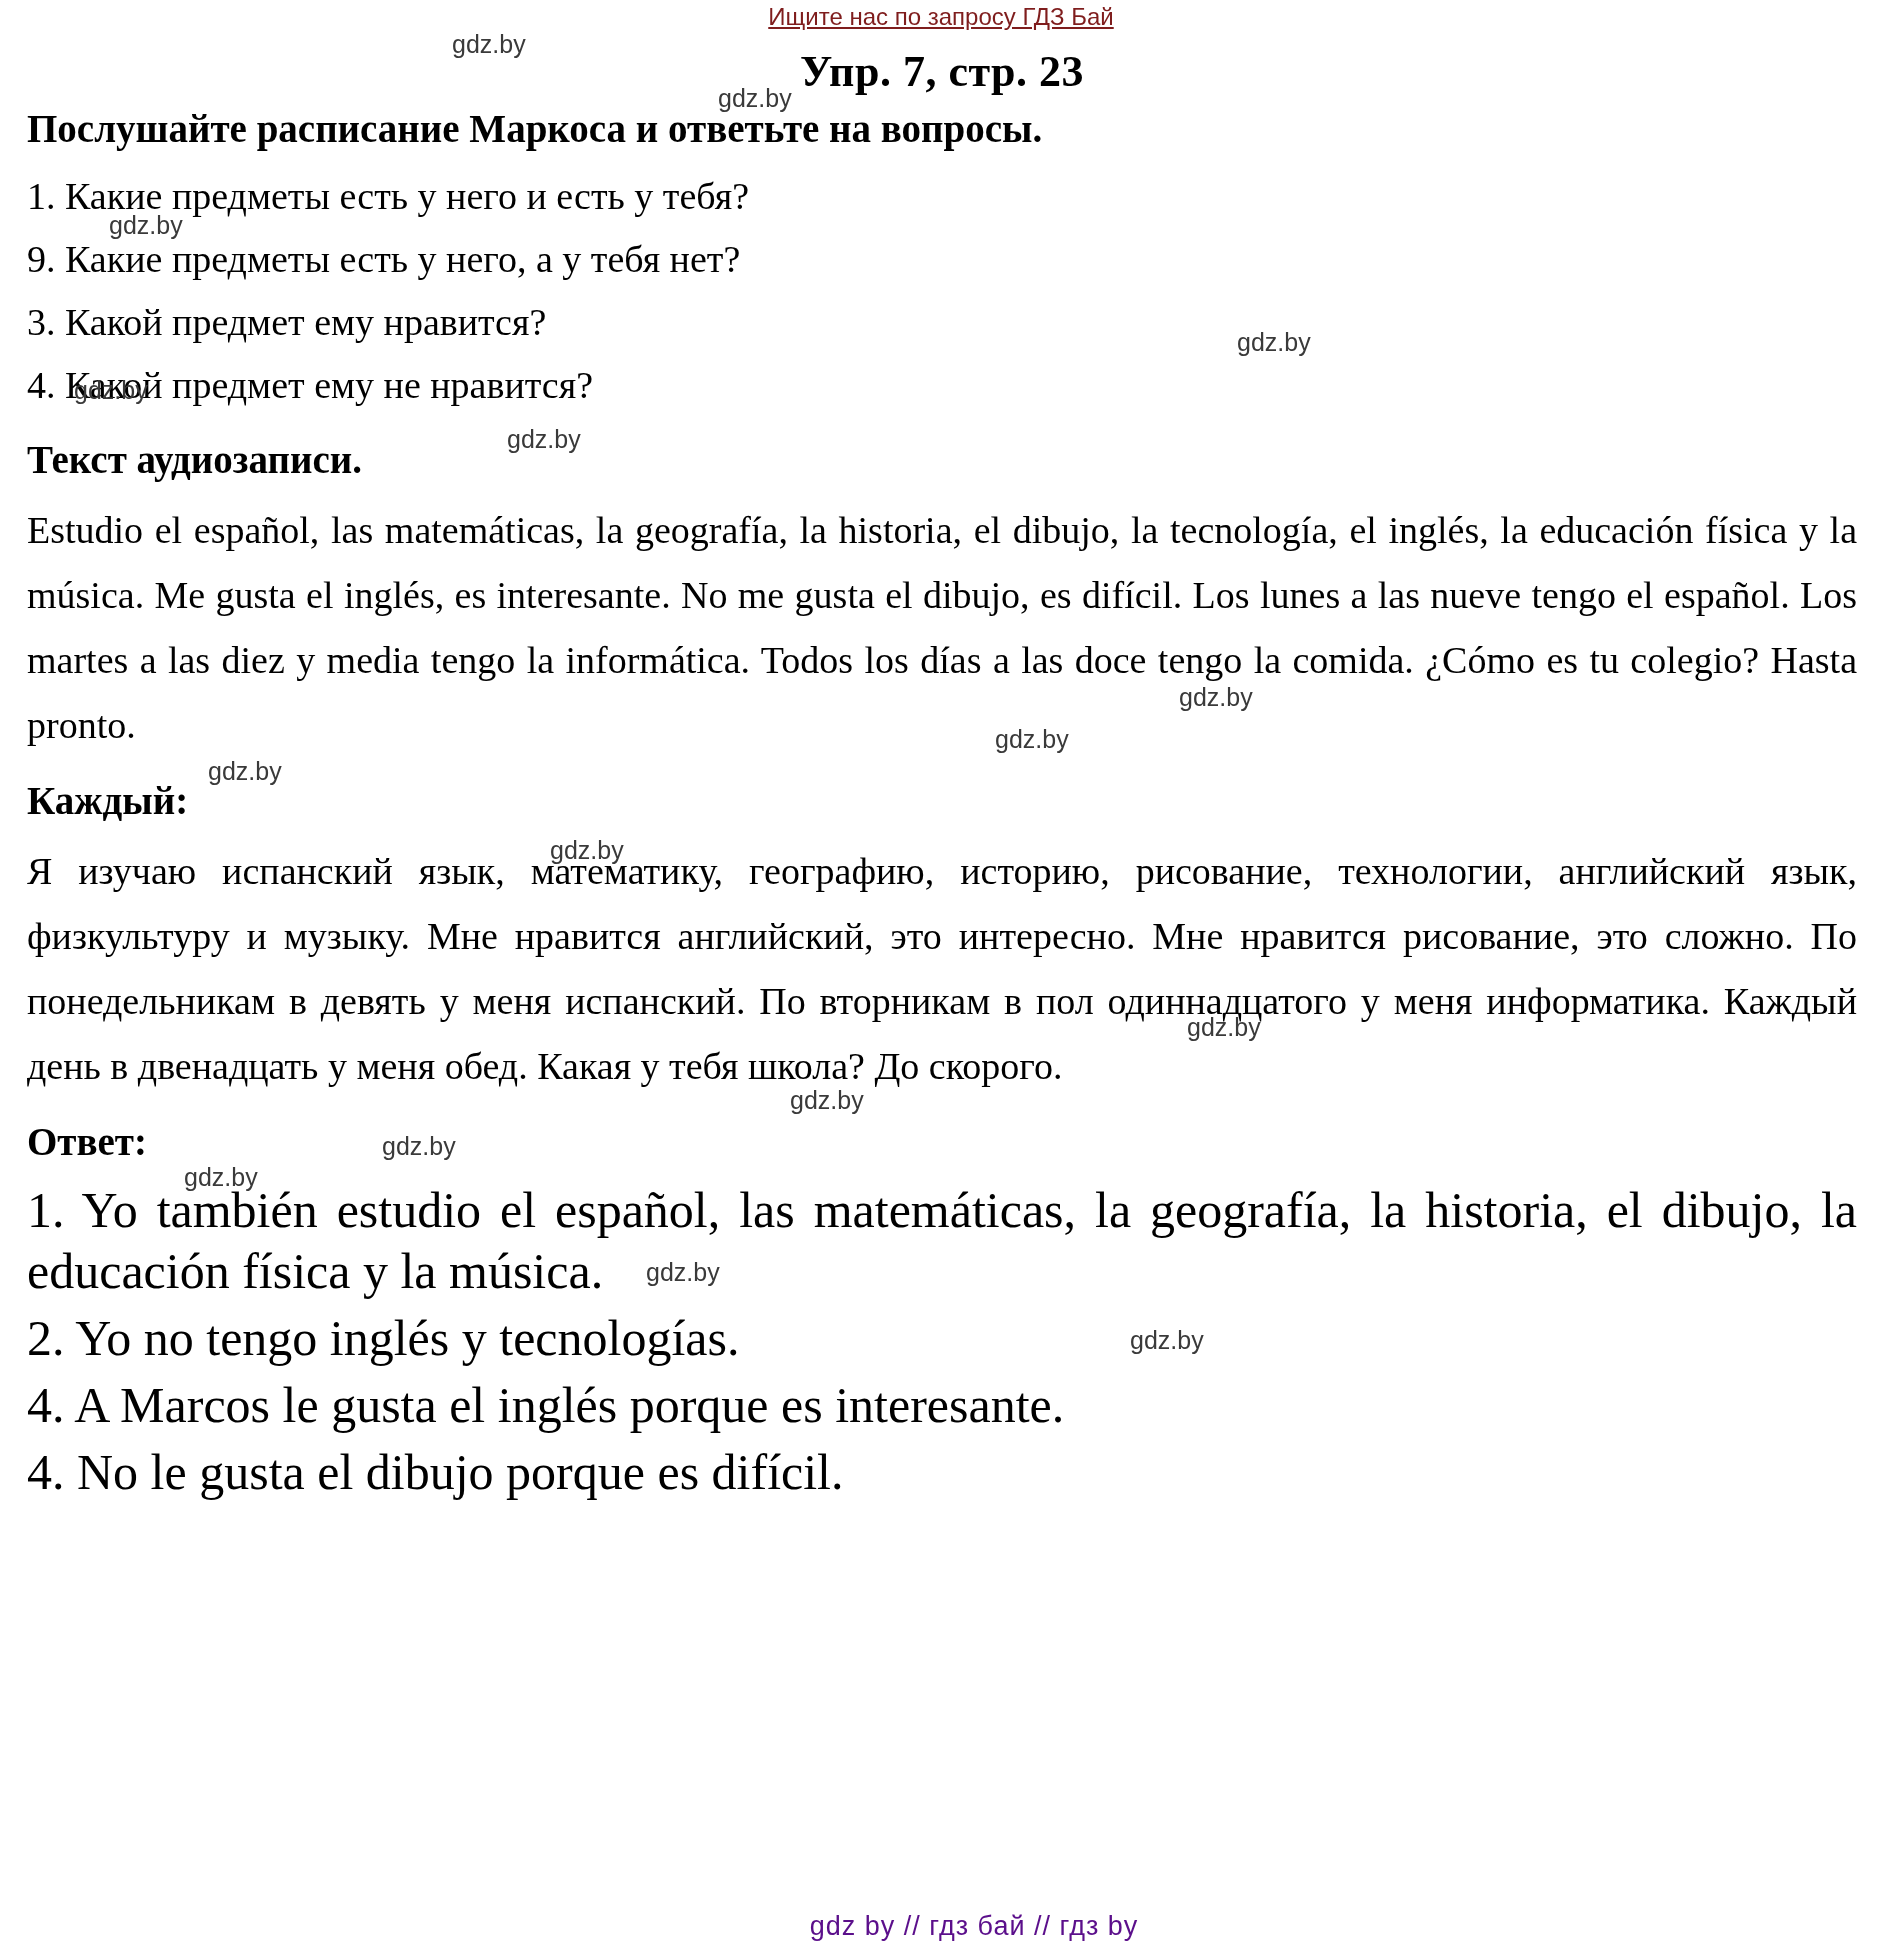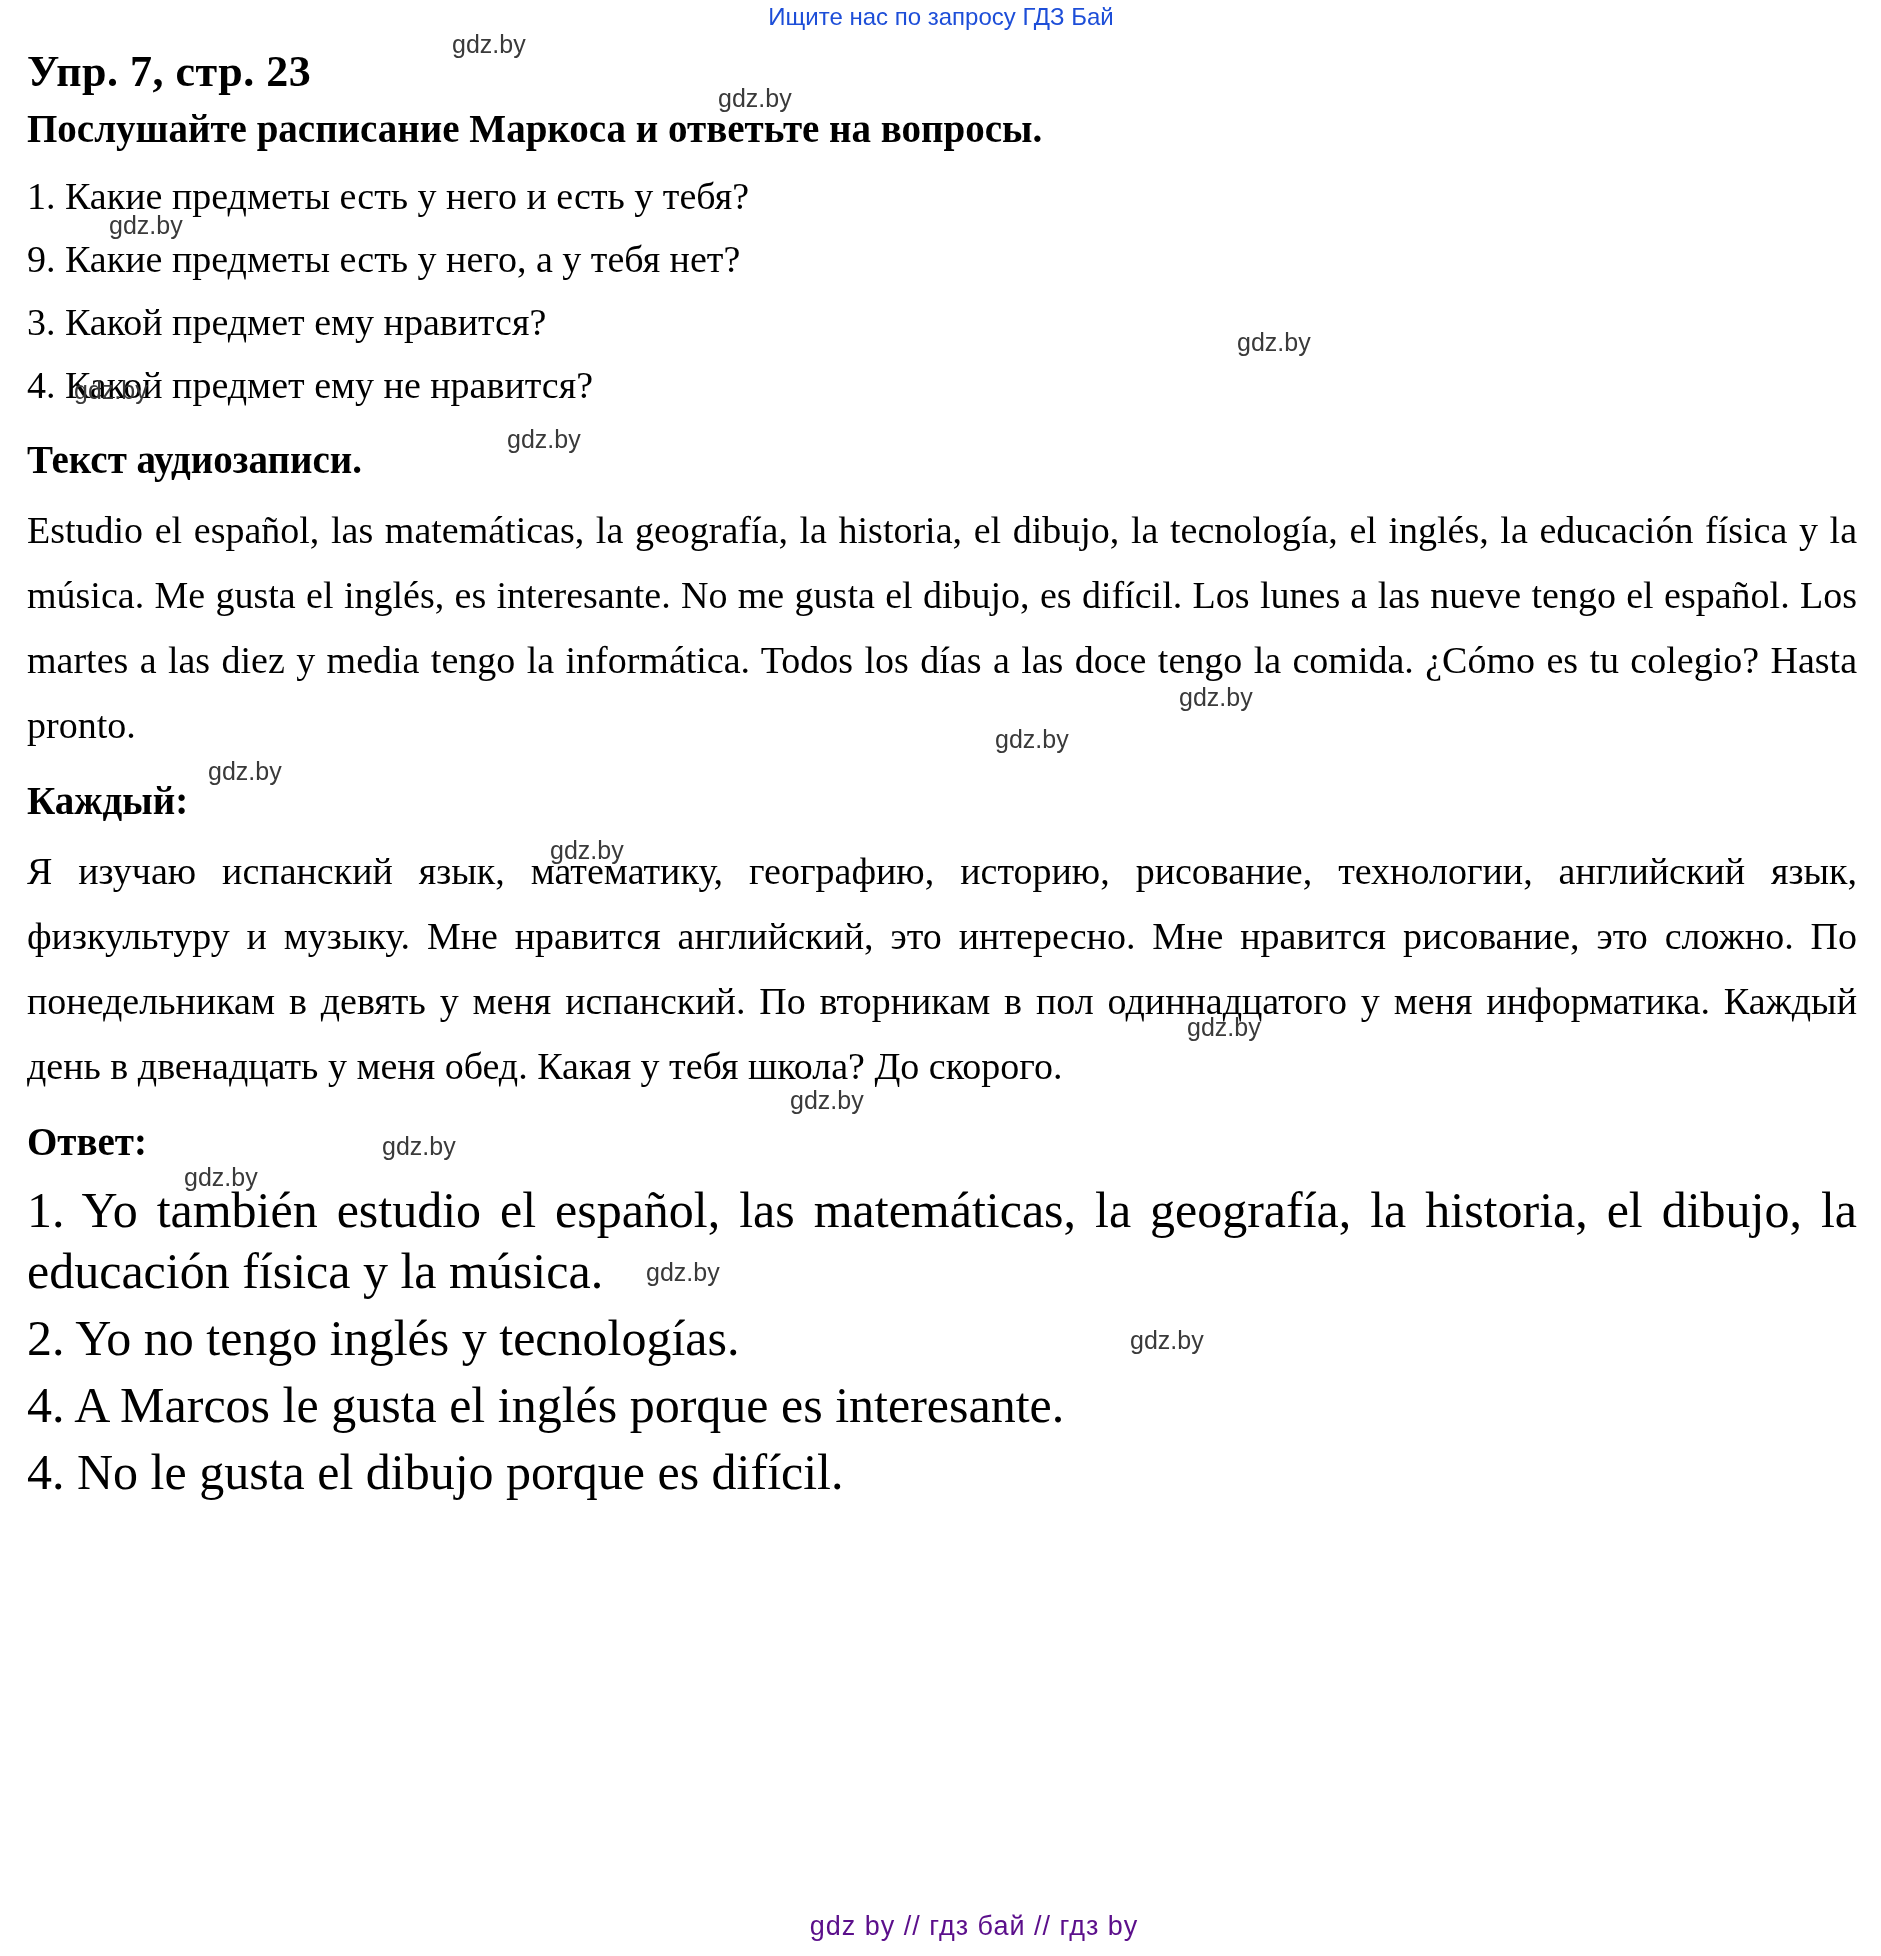--- a/index.html
+++ b/index.html
@@ -44,20 +44,21 @@
     top: 44px;
     width: 1830px;
   }
 
   .heading-main {
     font-weight: bold;
     font-size: 44px;
     line-height: 56px;
     margin: 0 0 3.8px 0;
     letter-spacing: 0.5px;
+    text-align: center;
   }
 
   .heading-sub {
     font-weight: bold;
     font-size: 39px;
     line-height: 50px;
     margin: 0 0 11.5px 0;
   }
 
   .section-label {
@@ -115,21 +116,21 @@
     white-space: nowrap;
     letter-spacing: 1px;
     padding-left: 33px;
   }
 </style>
 </head>
 <body>
 
 <div id="page">
 
-  <div class="promo-banner" style="color: #1d4ed8;">Ищите нас по запросу ГДЗ Бай</div>
+  <div class="promo-banner" style="color: #7f1d1d; text-decoration: underline;">Ищите нас по запросу ГДЗ Бай</div>
 
   <div class="content">
 
     <div class="heading-main">Упр. 7, стр. 23</div>
 
     <div class="heading-sub">Послушайте расписание Маркоса и ответьте на вопросы.</div>
 
     <div class="q-line">1. Какие предметы есть у него и есть у тебя?</div>
     <div class="q-line">9. Какие предметы есть у него, а у тебя нет?</div>
     <div class="q-line">3. Какой предмет ему нравится?</div>

